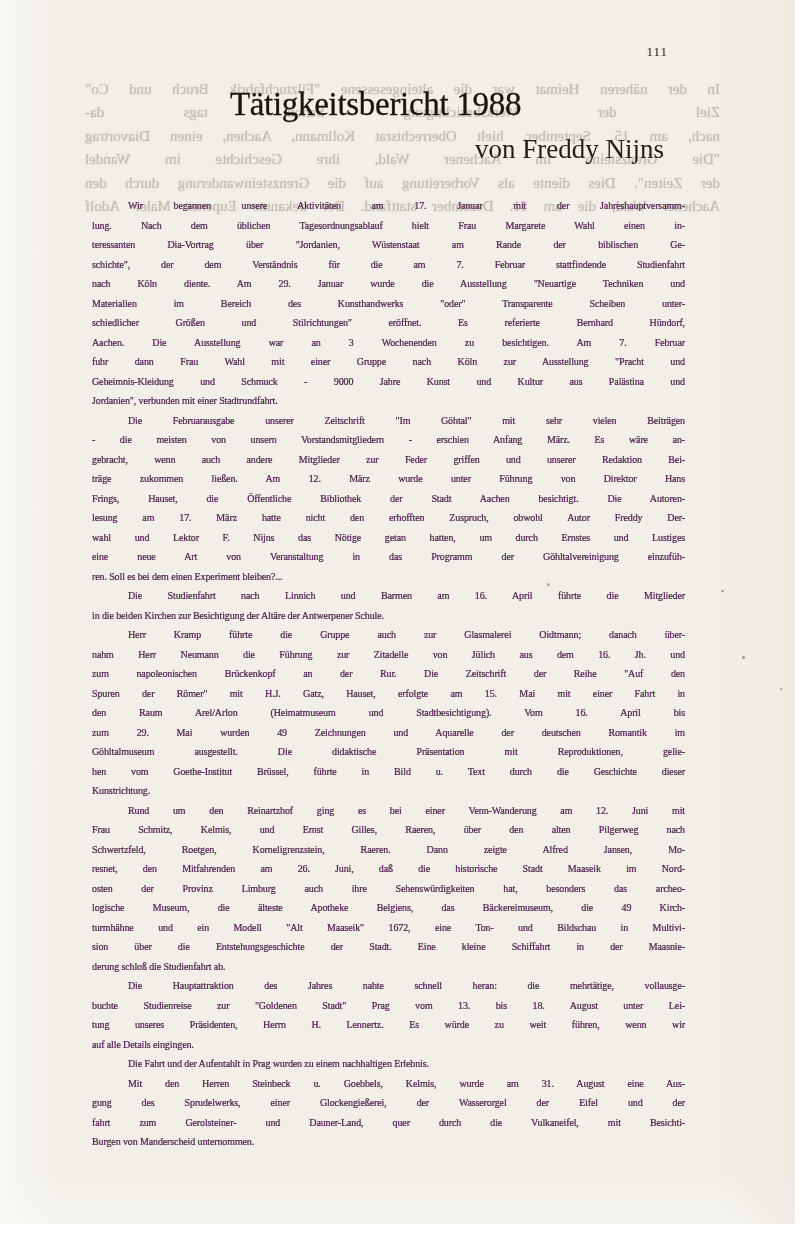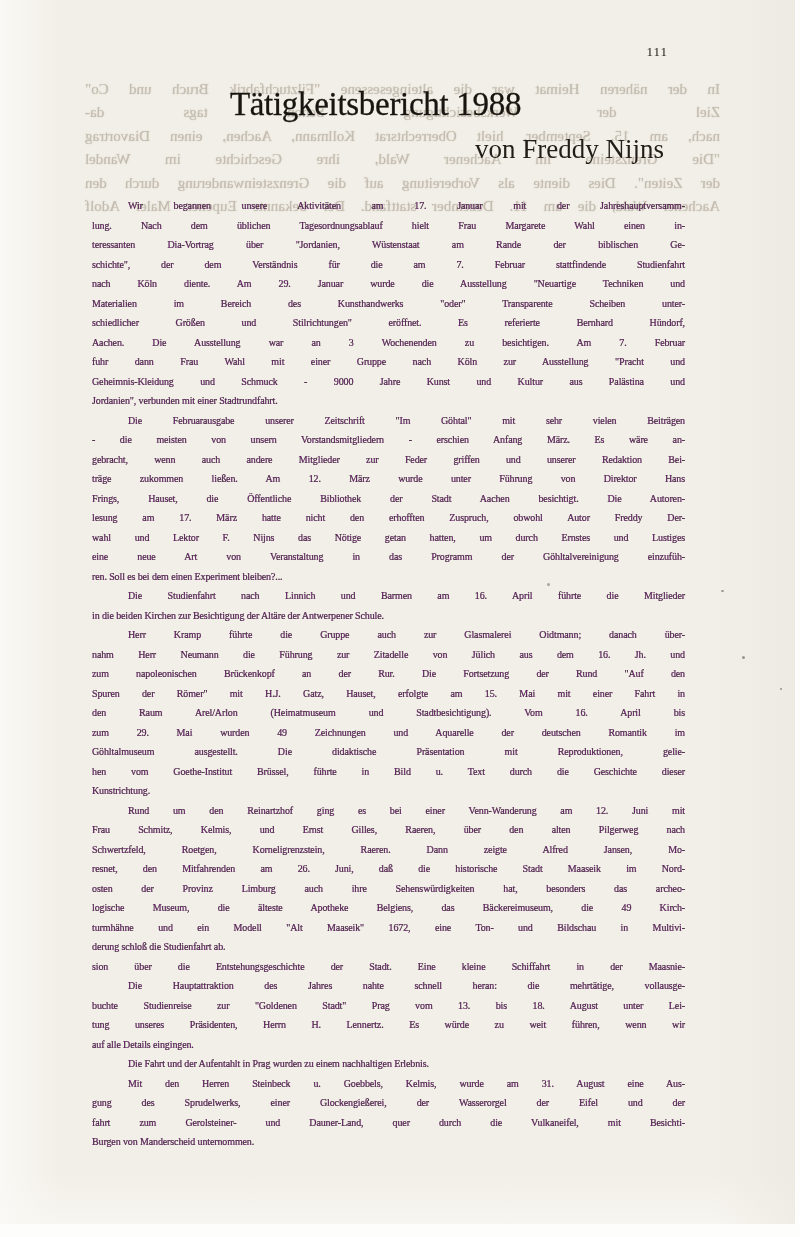--- a/index.html
+++ b/index.html
@@ -108,38 +108,38 @@
         <div class="line">eine neue Art von Veranstaltung in das Programm der Göhltalvereinigung einzufüh-</div>
         <div class="line last">ren. Soll es bei dem einen Experiment bleiben?...</div>
       </div>
       <div class="para">
         <div class="line first">Die Studienfahrt nach Linnich und Barmen am 16. April führte die Mitglieder</div>
         <div class="line last">in die beiden Kirchen zur Besichtigung der Altäre der Antwerpener Schule.</div>
       </div>
       <div class="para">
         <div class="line first">Herr Kramp führte die Gruppe auch zur Glasmalerei Oidtmann; danach über-</div>
         <div class="line">nahm Herr Neumann die Führung zur Zitadelle von Jülich aus dem 16. Jh. und</div>
-        <div class="line">zum napoleonischen Brückenkopf an der Rur. Die Fortsetzung der Rund "Auf den</div>
+        <div class="line">zum napoleonischen Brückenkopf an der Rur. Die Zeitschrift der Reihe "Auf den</div>
         <div class="line">Spuren der Römer" mit H.J. Gatz, Hauset, erfolgte am 15. Mai mit einer Fahrt in</div>
         <div class="line">den Raum Arel/Arlon (Heimatmuseum und Stadtbesichtigung). Vom 16. April bis</div>
         <div class="line">zum 29. Mai wurden 49 Zeichnungen und Aquarelle der deutschen Romantik im</div>
         <div class="line">Göhltalmuseum ausgestellt. Die didaktische Präsentation mit Reproduktionen, gelie-</div>
         <div class="line">hen vom Goethe-Institut Brüssel, führte in Bild u. Text durch die Geschichte dieser</div>
         <div class="line last">Kunstrichtung.</div>
       </div>
       <div class="para">
         <div class="line first">Rund um den Reinartzhof ging es bei einer Venn-Wanderung am 12. Juni mit</div>
         <div class="line">Frau Schmitz, Kelmis, und Ernst Gilles, Raeren, über den alten Pilgerweg nach</div>
         <div class="line">Schwertzfeld, Roetgen, Korneligrenzstein, Raeren. Dann zeigte Alfred Jansen, Mo-</div>
         <div class="line">resnet, den Mitfahrenden am 26. Juni, daß die historische Stadt Maaseik im Nord-</div>
         <div class="line">osten der Provinz Limburg auch ihre Sehenswürdigkeiten hat, besonders das archeo-</div>
         <div class="line">logische Museum, die älteste Apotheke Belgiens, das Bäckereimuseum, die 49 Kirch-</div>
         <div class="line">turmhähne und ein Modell "Alt Maaseik" 1672, eine Ton- und Bildschau in Multivi-</div>
+        <div class="line">sion über die Entstehungsgeschichte der Stadt. Eine kleine Schiffahrt in der Maasnie-</div>
         <div class="line last">derung schloß die Studienfahrt ab.</div>
-        <div class="line">sion über die Entstehungsgeschichte der Stadt. Eine kleine Schiffahrt in der Maasnie-</div>
       </div>
       <div class="para">
         <div class="line first">Die Hauptattraktion des Jahres nahte schnell heran: die mehrtätige, vollausge-</div>
         <div class="line">buchte Studienreise zur "Goldenen Stadt" Prag vom 13. bis 18. August unter Lei-</div>
         <div class="line">tung unseres Präsidenten, Herrn H. Lennertz. Es würde zu weit führen, wenn wir</div>
         <div class="line last">auf alle Details eingingen.</div>
       </div>
       <div class="para">
         <div class="line first last">Die Fahrt und der Aufentahlt in Prag wurden zu einem nachhaltigen Erlebnis.</div>
       </div>

